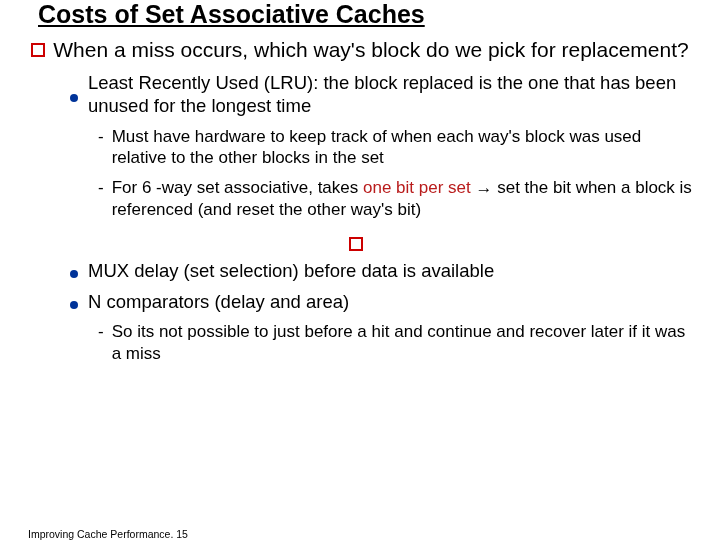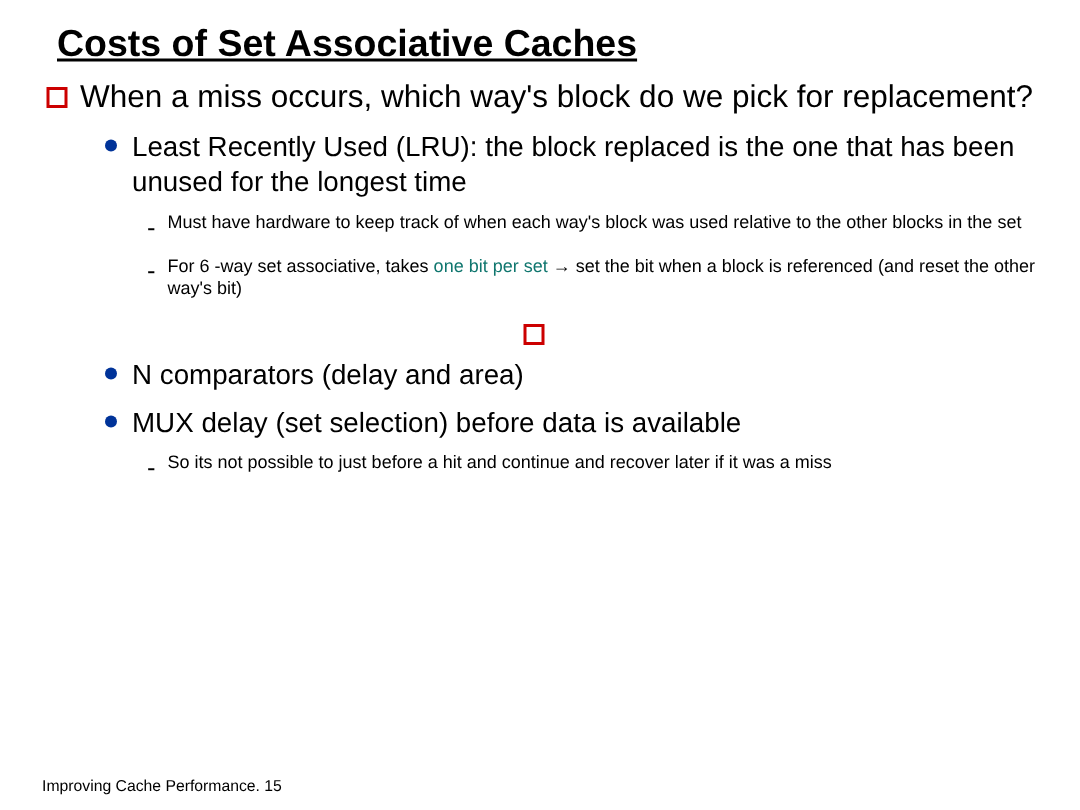--- a/index.html
+++ b/index.html
@@ -6,21 +6,21 @@
     margin: 0;
     padding: 0;
     width: 720px;
     height: 540px;
     background: #fff;
     font-family: Arial, Helvetica, sans-serif;
     color: #000;
     overflow: hidden;
   }
   .slide {
-    padding: 15px 28px 0 28px;
+    padding: 0 28px 0 28px;
     box-sizing: border-box;
     width: 720px;
     height: 540px;
     position: relative;
   }
   .title {
     font-size: 25px;
     font-weight: bold;
     text-decoration: underline;
     margin: 0 0 8px 0;
@@ -39,21 +39,21 @@
     flex: 0 0 auto;
     margin-top: 6px;
     margin-right: 8px;
   }
   .q-text {
     font-size: 21px;
     line-height: 1.25;
   }
   .bul-row {
     display: flex;
-    align-items: flex-start;
+    align-items: center;
     margin: 8px 0 4px 42px;
   }
   .bul-dot {
     width: 8px;
     height: 8px;
     border-radius: 50%;
     background: #003399;
     flex: 0 0 auto;
     margin-top: 7px;
     margin-right: 10px;
@@ -68,28 +68,28 @@
     margin: 8px 0 4px 70px;
   }
   .dash-mark {
     flex: 0 0 auto;
     font-size: 17px;
     line-height: 1.25;
     margin-right: 8px;
     margin-top: 0;
   }
   .dash-text {
-    font-size: 12px;
+    font-size: 17px;
     line-height: 1.28;
   }
-  .red { color: #0f766e; }
+  .red { color: #b91c1c; }
   .footer {
     position: absolute;
     left: 28px;
-    bottom: 10px;
+    bottom: 0;
     font-size: 10.5px;
     color: #000;
   }
 </style>
 </head>
 <body>
 
 <div class="slide">
 
   <div class="title">Costs of Set Associative Caches</div>
@@ -113,26 +113,26 @@
     <div class="dash-mark">-</div>
     <div class="dash-text"><span>For 6 -way set associative, takes </span><span class="red">one bit per set</span><span> → set the bit when a block is referenced (and reset the other way's bit)</span></div>
   </div>
 
   <div class="q-row" style="margin-top:10px;">
     <div class="q-box"></div>
   </div>
 
   <div class="bul-row">
     <div class="bul-dot"></div>
-    <div class="bul-text">N comparators (delay and area)</div>
+    <div class="bul-text">MUX delay (set selection) before data is available</div>
   </div>
 
   <div class="bul-row">
     <div class="bul-dot"></div>
-    <div class="bul-text">MUX delay (set selection) before data is available</div>
+    <div class="bul-text">N comparators (delay and area)</div>
   </div>
 
 
   <div class="dash-row">
     <div class="dash-mark">-</div>
     <div class="dash-text">So its not possible to just before a hit and continue and recover later if it was a miss</div>
   </div>
 
   <div class="footer">Improving Cache Performance. 15</div>
 

